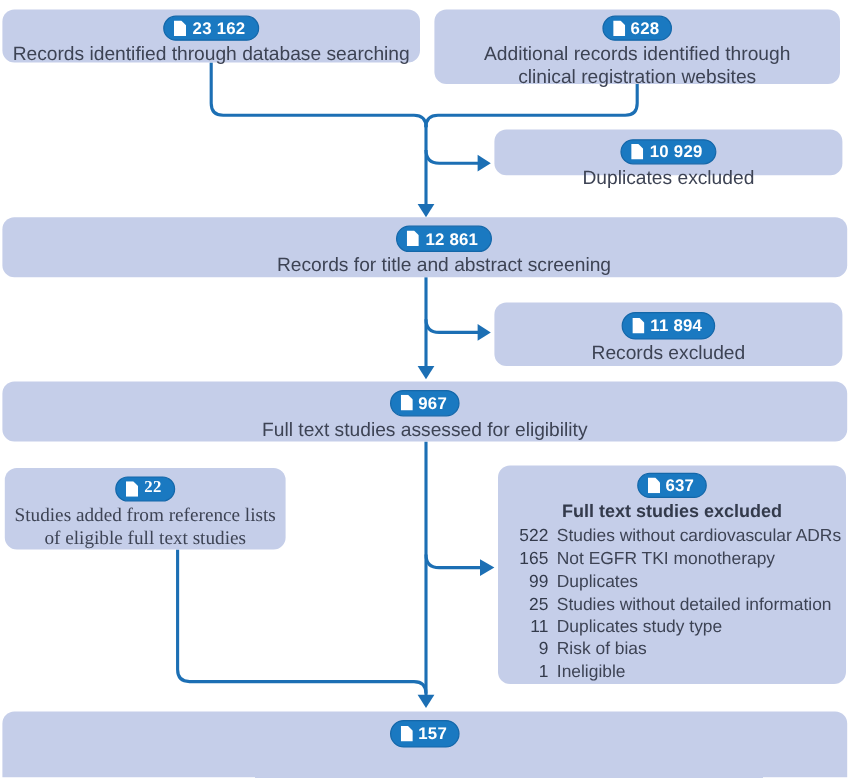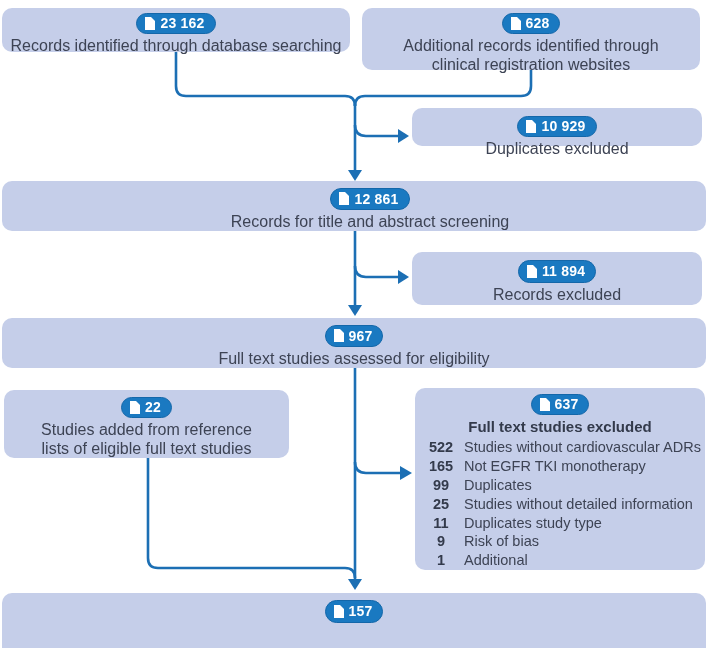--- a/index.html
+++ b/index.html
@@ -28,21 +28,21 @@
   .doc-icon{display:block;}
   .label{
     color:var(--text);font-size:16px;line-height:19px;text-align:center;margin-top:2px;
   }
   .label.narrow{max-width:252px;}
   .excl-title{
     color:var(--strong-text);font-weight:bold;font-size:15px;line-height:20px;margin-top:2px;text-align:center;
   }
   .reasons{margin-top:1px;width:100%;padding:0 6px 0 10px;box-sizing:border-box;}
   .rrow{display:flex;align-items:baseline;line-height:18.8px;font-size:14.5px;}
-  .rn{flex:0 0 32px;text-align:center;font-weight:bold;color:var(--strong-text);margin-right:7px;}
+  .rn{flex:0 0 32px;text-align:right;font-weight:normal;color:var(--strong-text);margin-right:7px;}
   .rl{color:var(--text);text-align:left;white-space:nowrap;}
 </style>
 </head>
 <body>
 
 <div id="figure">
 
   <svg id="connectors" viewBox="0 0 708 648" xmlns="http://www.w3.org/2000/svg">
     <path class="conn" d="M176,52 V86 Q176,96 186,96 H345 Q355,96 355,106"></path>
     <path class="conn" d="M531,70 V86 Q531,96 521,96 H365 Q355,96 355,106"></path>
@@ -114,21 +114,21 @@
   <div class="box" style="left:2px;top:318px;width:704px;height:50px;padding-top:7px;">
     <div class="badge">
       <svg class="doc-icon" width="10" height="13" viewBox="0 0 10 13">
           <path fill="#fff" d="M0,0 H6 L10,4 V13 H0 Z"></path>
         </svg>
       <span class="count">967</span>
     </div>
     <div class="label">Full text studies assessed for eligibility</div>
   </div>
 
-  <div class="box" style="left:4px;top:390px;width:285px;height:68px;padding-top:7px;">
+  <div class="box" style="left:4px;top:390px;width:234px;height:68px;padding-top:7px;font-family:Liberation Serif, serif;">
     <div class="badge">
       <svg class="doc-icon" width="10" height="13" viewBox="0 0 10 13">
           <path fill="#fff" d="M0,0 H6 L10,4 V13 H0 Z"></path>
         </svg>
       <span class="count">22</span>
     </div>
     <div class="label narrow" style="max-width:238px;">Studies added from reference lists of eligible full text studies</div>
   </div>
 
   <div class="box" style="left:415px;top:388px;width:290px;height:182px;padding-top:6px;">
@@ -159,21 +159,21 @@
       <div class="rrow">
         <span class="rn">11</span>
         <span class="rl">Duplicates study type</span>
       </div>
       <div class="rrow">
         <span class="rn">9</span>
         <span class="rl">Risk of bias</span>
       </div>
       <div class="rrow">
         <span class="rn">1</span>
-        <span class="rl">Additional</span>
+        <span class="rl">Ineligible</span>
       </div>
     </div>
   </div>
 
   <div class="box" style="left:2px;top:593px;width:704px;height:65px;padding-top:7px;">
     <div class="badge">
       <svg class="doc-icon" width="10" height="13" viewBox="0 0 10 13">
           <path fill="#fff" d="M0,0 H6 L10,4 V13 H0 Z"></path>
         </svg>
       <span class="count">157</span>

